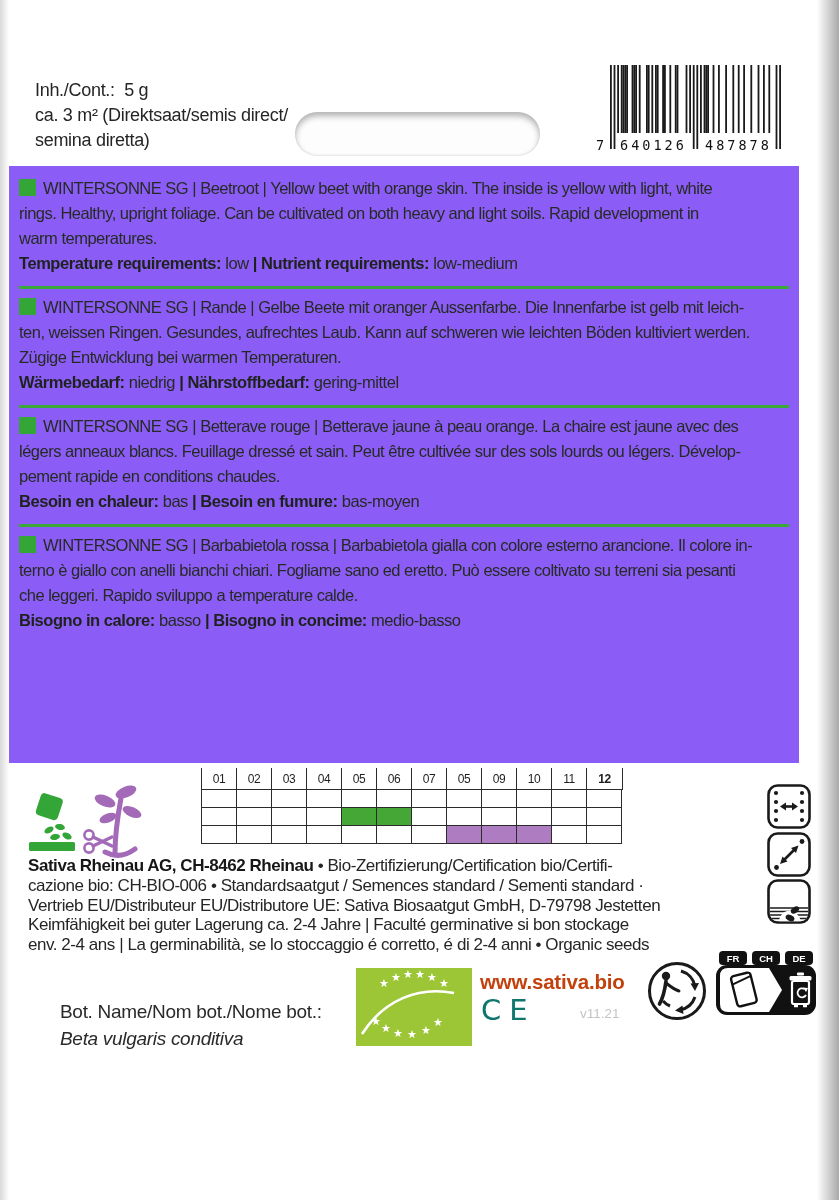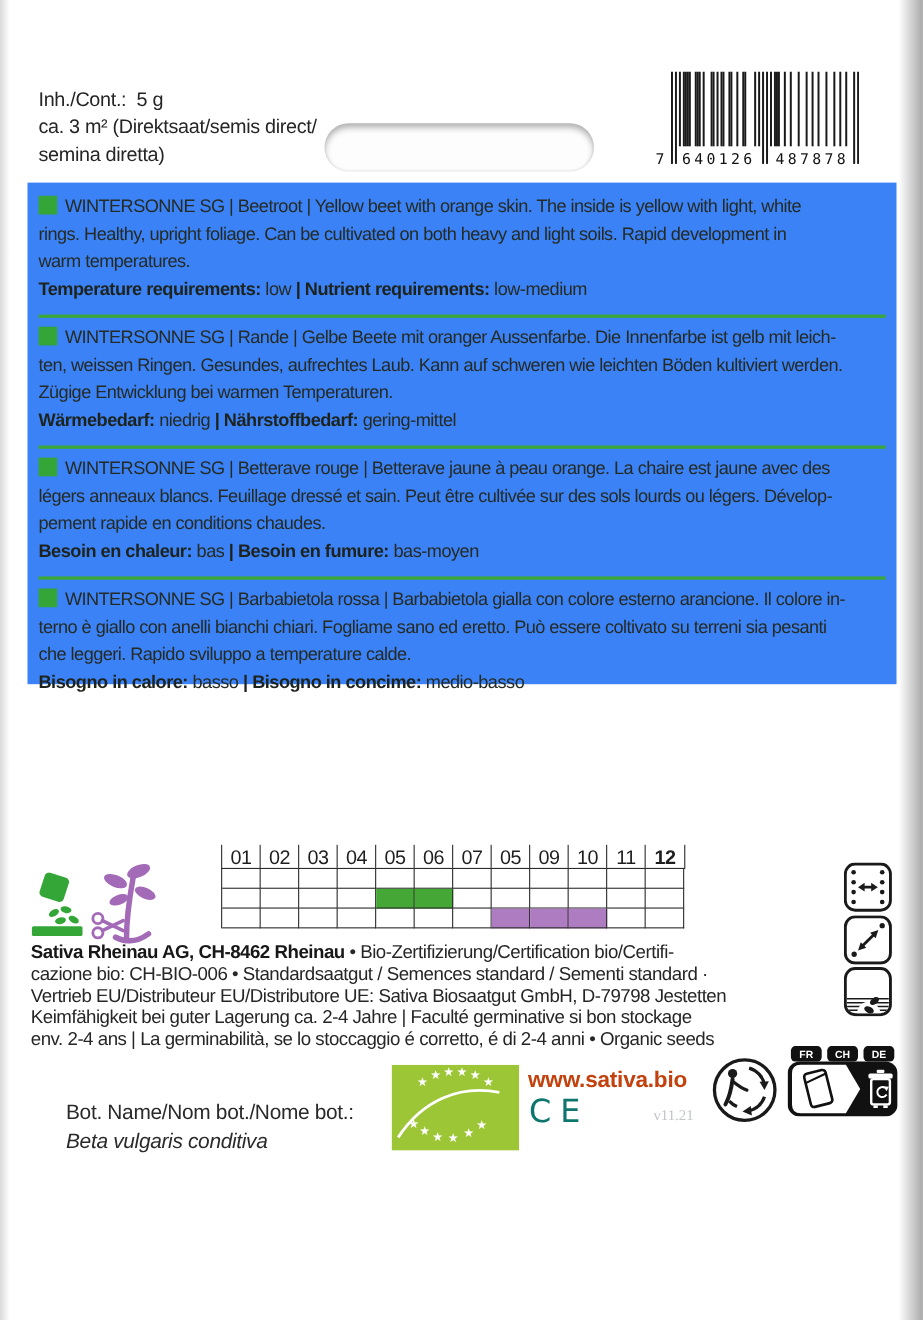--- a/index.html
+++ b/index.html
@@ -20,35 +20,35 @@
     border-radius:22px;background:#fdfdfd;
     box-shadow:inset 0 4px 6px rgba(0,0,0,0.30), inset 0 -1px 2px rgba(0,0,0,0.08), 0 1px 1px rgba(255,255,255,0.9);}
 
   
   .barcode{position:absolute;left:610px;top:65px;width:175px;height:90px;}
   .barcode .bars{position:absolute;left:0;top:0;}
   .bc-digit{position:absolute;font-family:"DejaVu Sans Mono",monospace;
     font-size:13.5px;letter-spacing:3px;color:#111;top:72px;white-space:nowrap;}
 
   
-  .panel{position:absolute;left:25px;top:166px;width:790px;height:456px;background:#3b82f6;}
+  .panel{position:absolute;left:9px;top:166px;width:790px;height:597px;background:#8b5cf6;}
   .block{margin:0 10px;padding-top:0;}
   .bline{font-size:16.5px;line-height:25px;letter-spacing:-0.5px;color:#252b24;white-space:nowrap;}
   .bline b, .breq b{font-weight:700;color:#1d231c;}
   .breq{font-size:16.5px;line-height:25px;letter-spacing:-0.45px;color:#252b24;white-space:nowrap;}
   .bullet{display:inline-block;width:17px;height:17px;background:#33a637;
     vertical-align:-2px;margin-right:7px;}
   .sep{height:2.5px;background:#3aa838;margin:10px 10px 0 10px;}
   .blk-mt{margin-top:6.5px;}
   .pad-top{padding-top:10px;}
 
   
   .cal{position:absolute;left:201px;top:768px;}
   .cal-months{display:flex;border-left:1px solid #2b2b2b;border-right:1px solid #2b2b2b;}
-  .m-cell{width:35px;height:21px;line-height:22px;text-align:center;font-size:18px;
+  .m-cell{width:35px;height:21px;line-height:22px;text-align:center;font-size:12px;
     letter-spacing:-0.5px;color:#1e1e1e;border-right:1px solid #2b2b2b;box-sizing:border-box;}
   .m-cell:last-child{border-right:none;font-weight:bold;}
   .cal-grid{border-top:1px solid #2b2b2b;border-left:1px solid #2b2b2b;}
   .cal-row{display:flex;}
   .cal-cell{width:35px;height:18px;border-right:1px solid #2b2b2b;border-bottom:1px solid #2b2b2b;
     box-sizing:border-box;background:transparent;}
 
   
   .sow-ico{position:absolute;left:28px;top:793px;}
   .harvest-ico{position:absolute;left:80px;top:782px;}
@@ -64,21 +64,21 @@
 
   
   .botname{position:absolute;left:60px;top:998px;font-size:19px;line-height:27px;
     letter-spacing:-0.3px;color:#2a2a2a;}
   .botname .lat{font-style:italic;}
   .eu-logo{position:absolute;left:356px;top:968px;}
   .website{position:absolute;left:480px;top:970px;font-size:20.5px;font-weight:700;
     color:#c2410c;letter-spacing:-0.2px;}
   .ce-mark{position:absolute;left:481px;top:993px;font-size:29px;color:#0f766e;
     letter-spacing:8px;font-family:"DejaVu Sans",sans-serif;}
-  .version{position:absolute;left:594px;top:1006px;font-size:13.5px;color:#c2c5c7;font-family:Liberation Serif, serif;}
+  .version{position:absolute;left:580px;top:1006px;font-size:13.5px;color:#c2c5c7;}
   .triman{position:absolute;left:646px;top:960px;}
   .disposal{position:absolute;left:716px;top:951px;}
 </style>
 </head>
 <body>
 
 <div class="edge-left"></div>
 
 <div class="top-info">
   <div>Inh./Cont.:&nbsp;&nbsp;5 g</div>

